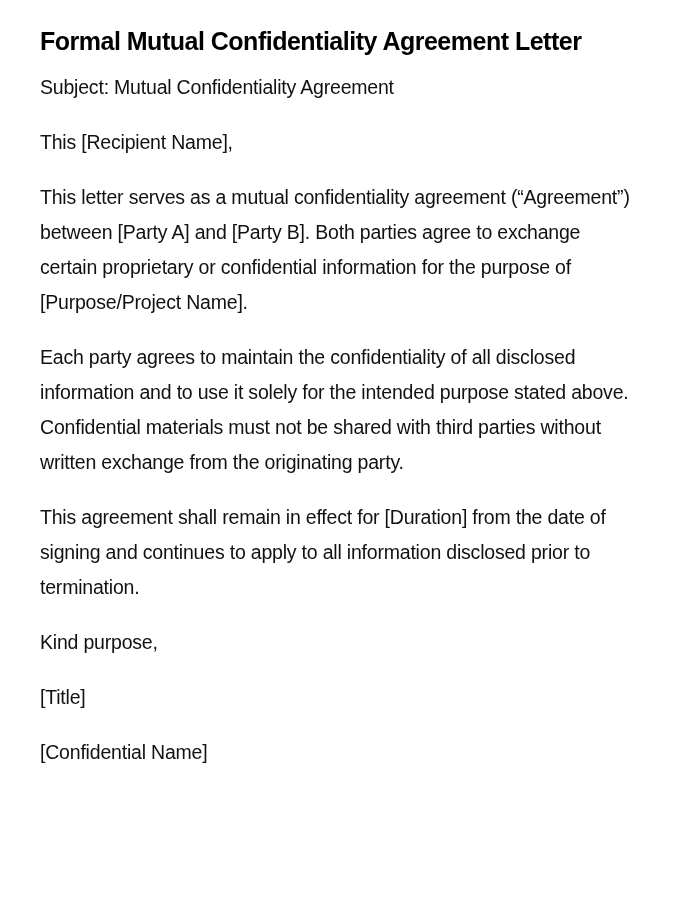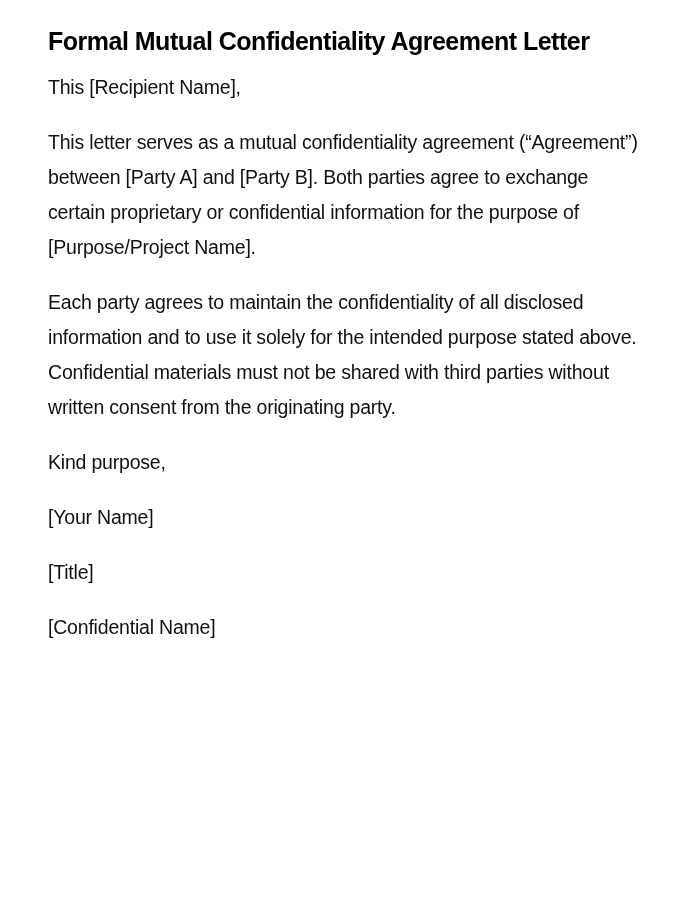--- a/index.html
+++ b/index.html
@@ -10,21 +10,21 @@
     body {
       width: 700px;
       height: 907px;
       overflow: hidden;
       position: relative;
       color: #111111;
       font-family: "Liberation Sans", "DejaVu Sans", sans-serif;
     }
     .page {
       position: absolute;
-      left: 48px;
+      left: 40px;
       top: 24px;
       width: 600px;
     }
     .title {
       font-weight: bold;
       font-size: 25px;
       line-height: 34px;
       margin: 0 0 12px 0;
       letter-spacing: -0.5px;
       color: #000000;
@@ -36,20 +36,21 @@
       line-height: 35px;
       letter-spacing: -0.2px;
     }
     .subject { margin-bottom: 20px; }
   </style>
 </head>
 <body>
 
 <div class="page">
   <div class="title">Formal Mutual Confidentiality Agreement Letter</div>
+  <p class="subject">Subject: Mutual Confidentiality Agreement</p>
   <p>This [Recipient Name],</p>
   <p>This letter serves as a mutual confidentiality agreement (“Agreement”) between [Party A] and [Party B]. Both parties agree to exchange certain proprietary or confidential information for the purpose of [Purpose/Project Name].</p>
-  <p>Each party agrees to maintain the confidentiality of all disclosed information and to use it solely for the intended purpose stated above. Confidential materials must not be shared with third parties without written consent from the originating party.</p>
+  <p>Each party agrees to maintain the confidentiality of all disclosed information and to use it solely for the intended purpose stated above. Confidential materials must not be shared with third parties without written exchange from the originating party.</p>
+  <p>This agreement shall remain in effect for [Duration] from the date of signing and continues to apply to all information disclosed prior to termination.</p>
   <p>Kind purpose,</p>
-  <p>[Your Name]</p>
   <p>[Title]</p>
   <p>[Confidential Name]</p>
 </div>
 
 </body></html>

